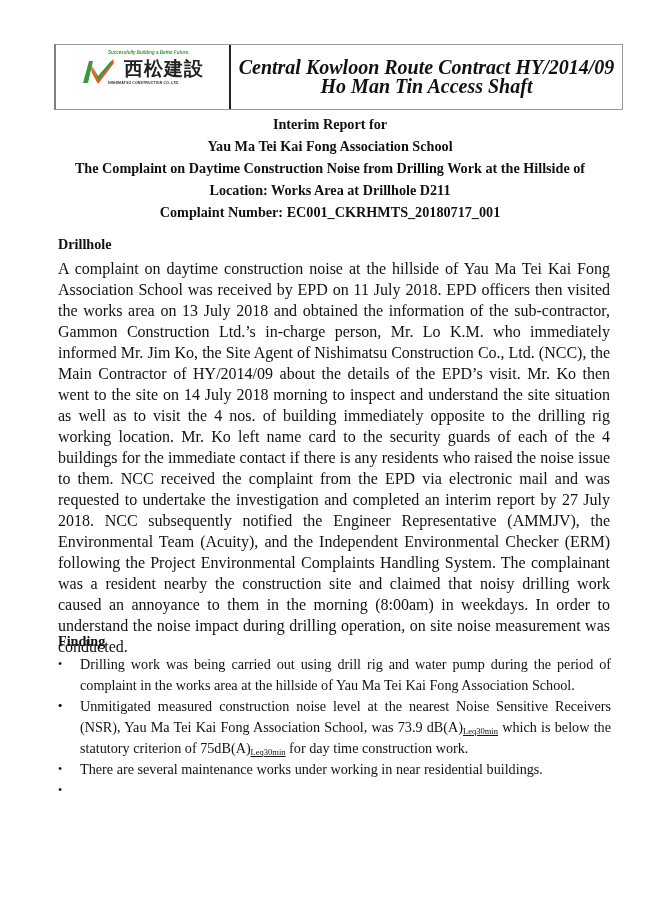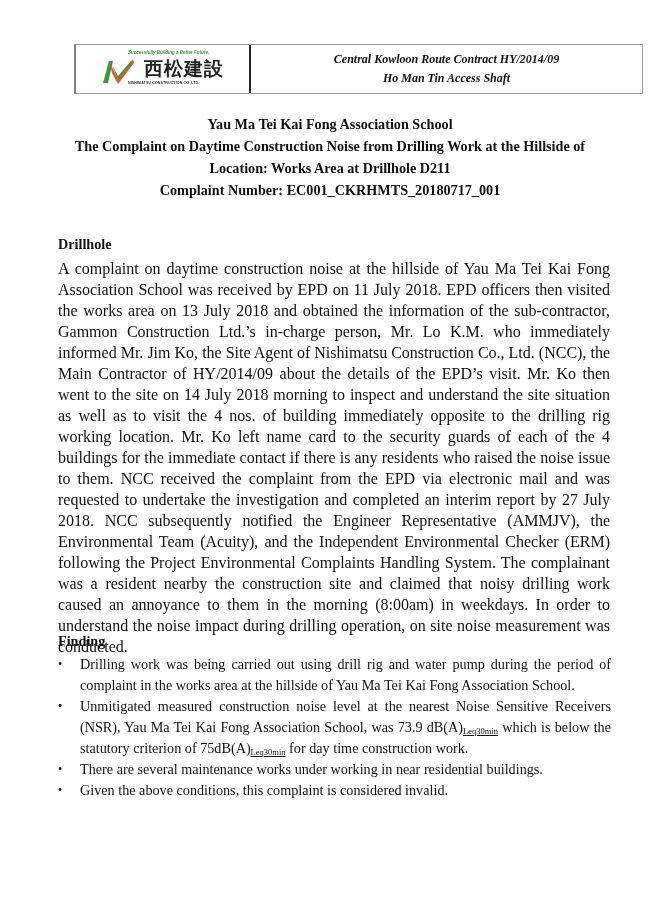--- a/index.html
+++ b/index.html
@@ -10,24 +10,24 @@
     body {
       width: 661px;
       height: 897px;
       position: relative;
       overflow: hidden;
       font-family: "Liberation Serif", "DejaVu Serif", serif;
       color: #111111;
     }
     .header-box {
       position: absolute;
-      left: 74px;
+      left: 54px;
       top: 44px;
       width: 569px;
-      height: 50px;
+      height: 66px;
       border: 1.5px solid #9a9a9a;
       border-left: 2px solid #808080;
       box-sizing: border-box;
       display: flex;
       align-items: center;
     }
     .logo-cell {
       width: 175px;
       height: 100%;
       border-right: 2px solid #222222;
@@ -75,21 +75,21 @@
       letter-spacing: 0.1px;
     }
     .title-cell {
       flex: 1;
       display: flex;
       flex-direction: column;
       align-items: center;
       justify-content: center;
       font-weight: bold;
       font-style: italic;
-      font-size: 12px;
+      font-size: 20px;
       line-height: 19px;
       padding-left: 0;
     }
     .report-head {
       position: absolute;
       left: 40px;
       top: 113px;
       width: 580px;
       text-align: center;
       font-weight: bold;
@@ -153,20 +153,21 @@
     <span class="logo-cjk">西松建設</span>
     <span class="logo-company">NISHIMATSU CONSTRUCTION CO.,LTD.</span>
   </div>
   <div class="title-cell">
     <div>Central Kowloon Route Contract HY/2014/09</div>
     <div>Ho Man Tin Access Shaft</div>
   </div>
 </div>
 
 <div class="report-head">
+  <div>Interim Report for</div>
   <div>Yau Ma Tei Kai Fong Association School</div>
   <div>The Complaint on Daytime Construction Noise from Drilling Work at the Hillside of</div>
   <div>Location: Works Area at Drillhole D211</div>
   <div>Complaint Number: EC001_CKRHMTS_20180717_001</div>
 </div>
 
 <div class="section-title" style="top:236px;">Drillhole</div>
 <div class="para" style="top:258px;">A complaint on daytime construction noise at the hillside of Yau Ma Tei Kai Fong Association School was received by EPD on 11 July 2018. EPD officers then visited the works area on 13 July 2018 and obtained the information of the sub-contractor, Gammon Construction Ltd.’s in-charge person, Mr. Lo K.M. who immediately informed Mr. Jim Ko, the Site Agent of Nishimatsu Construction Co., Ltd. (NCC), the Main Contractor of HY/2014/09 about the details of the EPD’s visit. Mr. Ko then went to the site on 14 July 2018 morning to inspect and understand the site situation as well as to visit the 4 nos. of building immediately opposite to the drilling rig working location. Mr. Ko left name card to the security guards of each of the 4 buildings for the immediate contact if there is any residents who raised the noise issue to them. NCC received the complaint from the EPD via electronic mail and was requested to undertake the investigation and completed an interim report by 27 July 2018. NCC subsequently notified the Engineer Representative (AMMJV), the Environmental Team (Acuity), and the Independent Environmental Checker (ERM) following the Project Environmental Complaints Handling System. The complainant was a resident nearby the construction site and claimed that noisy drilling work caused an annoyance to them in the morning (8:00am) in weekdays. In order to understand the noise impact during drilling operation, on site noise measurement was conducted.</div>
 
 <div class="section-title" style="top:633px;">Finding</div>
@@ -181,15 +182,14 @@
   <li>
     <span class="bullet-dot">•</span>
     <span><span>Unmitigated measured construction noise level at the nearest Noise Sensitive Receivers (NSR), Yau Ma Tei Kai Fong Association School, was 73.9 dB(A)</span><sub>Leq30min</sub><span> which is below the statutory criterion of 75dB(A)</span><sub>Leq30min</sub><span> for day time construction work.</span></span>
   </li>
   <li>
     <span class="bullet-dot">•</span>
     <span>There are several maintenance works under working in near residential buildings.</span>
   </li>
   <li>
     <span class="bullet-dot">•</span>
-    <span>Given the above conditions, this complaint is considered invalid.</span>
   </li>
 </ul>
 
 </body></html>

